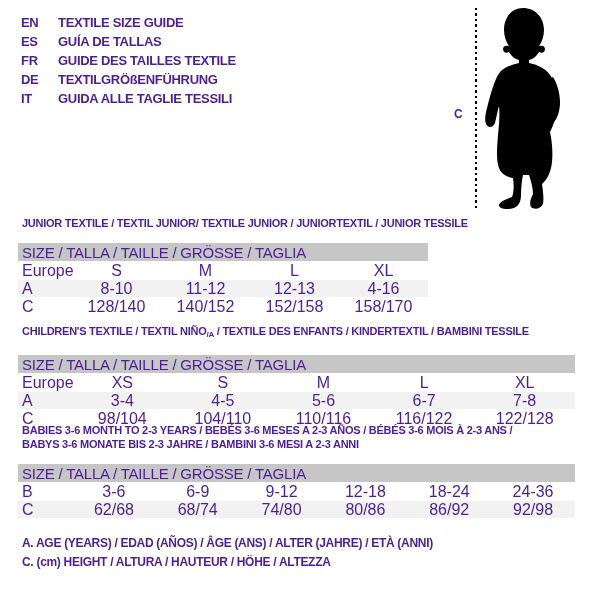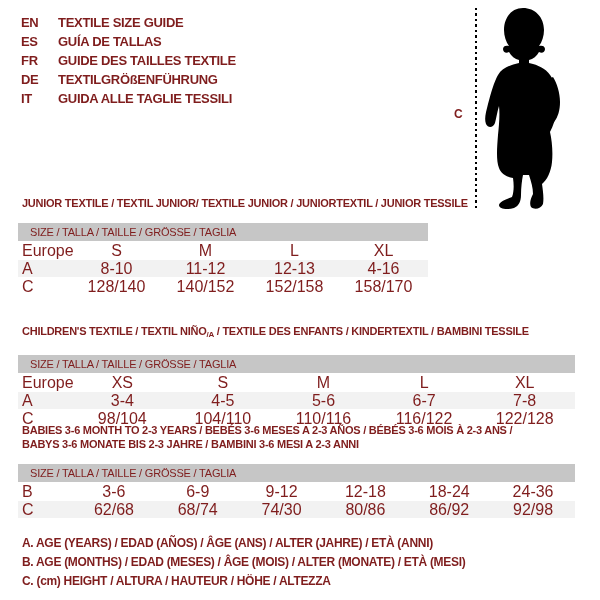--- a/index.html
+++ b/index.html
@@ -1,44 +1,44 @@
 <!DOCTYPE html>
 <html><head>
 <meta charset="utf-8">
 <title>Textile Size Guide</title>
 <style>
   html,body{margin:0;padding:0;background:#fff;}
   .canvas{
     position:relative;width:600px;height:600px;background:#ffffff;
-    font-family:"Liberation Sans",sans-serif;color:#7f1d1d;overflow:hidden;
+    font-family:"Liberation Sans",sans-serif;color:#4c1d95;overflow:hidden;
   }
 
   
   .lang-block{position:absolute;left:21px;top:13px;}
   .lang-row{display:flex;height:19px;align-items:center;
     font-weight:bold;font-size:13px;letter-spacing:-0.3px;white-space:nowrap;}
   .lang-code{width:37px;flex:0 0 37px;}
 
   
   .figure{position:absolute;left:452px;top:5px;width:130px;height:210px;}
   .dash-line{position:absolute;left:23px;top:3px;width:2px;height:201px;
     background:repeating-linear-gradient(to bottom,#000 0px,#000 2.5px,transparent 2.5px,transparent 5.5px);}
   .c-label{position:absolute;left:2px;top:102px;font-weight:bold;font-size:12px;}
   .baby-svg{position:absolute;left:31px;top:0;}
 
   
   .size-table{position:absolute;left:18px;}
-  #table-junior{top:196px;width:410px;}
+  #table-junior{top:216px;width:410px;}
   #table-children{top:324px;width:557px;}
   #table-babies{top:423px;width:557px;}
   .table-title{font-weight:bold;font-size:11px;letter-spacing:-0.25px;
     line-height:14px;padding-left:4px;margin-bottom:13px;white-space:nowrap;}
   .title-sub{font-size:8px;vertical-align:-2px;}
   .header-bar{height:18px;background:#c6c6c6;display:flex;align-items:center;
-    padding-left:12px;font-size:11px;letter-spacing:-0.2px;margin-bottom:1px;}
+    padding-left:4px;font-size:15px;letter-spacing:-0.2px;margin-bottom:1px;}
   .t-row{display:flex;height:17px;align-items:center;font-size:16px;margin-top:1px;}
   .t-row.shaded{background:#f2f2f2;}
   .t-label{width:50px;flex:0 0 50px;padding-left:4px;}
   .t-cell{flex:1;text-align:center;}
 
   
   .footnotes{position:absolute;left:18px;top:534px;}
   .footnote{font-weight:bold;font-size:12px;letter-spacing:-0.3px;
     line-height:19px;padding-left:4px;white-space:nowrap;}
 </style>
@@ -199,26 +199,25 @@
       <span class="t-cell">6-9</span>
       <span class="t-cell">9-12</span>
       <span class="t-cell">12-18</span>
       <span class="t-cell">18-24</span>
       <span class="t-cell">24-36</span>
     </div>
     <div class="t-row shaded">
       <span class="t-label">C</span>
       <span class="t-cell">62/68</span>
       <span class="t-cell">68/74</span>
-      <span class="t-cell">74/30</span>
+      <span class="t-cell">74/80</span>
       <span class="t-cell">80/86</span>
       <span class="t-cell">86/92</span>
       <span class="t-cell">92/98</span>
     </div>
   </section>
 
   <section class="footnotes">
     <div class="footnote">A. AGE (YEARS) / EDAD (AÑOS) / ÂGE (ANS) / ALTER (JAHRE) / ETÀ (ANNI)</div>
-    <div class="footnote">B. AGE (MONTHS) / EDAD (MESES) / ÂGE (MOIS) / ALTER (MONATE) / ETÀ (MESI)</div>
     <div class="footnote">C. (cm) HEIGHT / ALTURA / HAUTEUR / HÖHE / ALTEZZA</div>
   </section>
 
 </div>
 
 </body></html>

